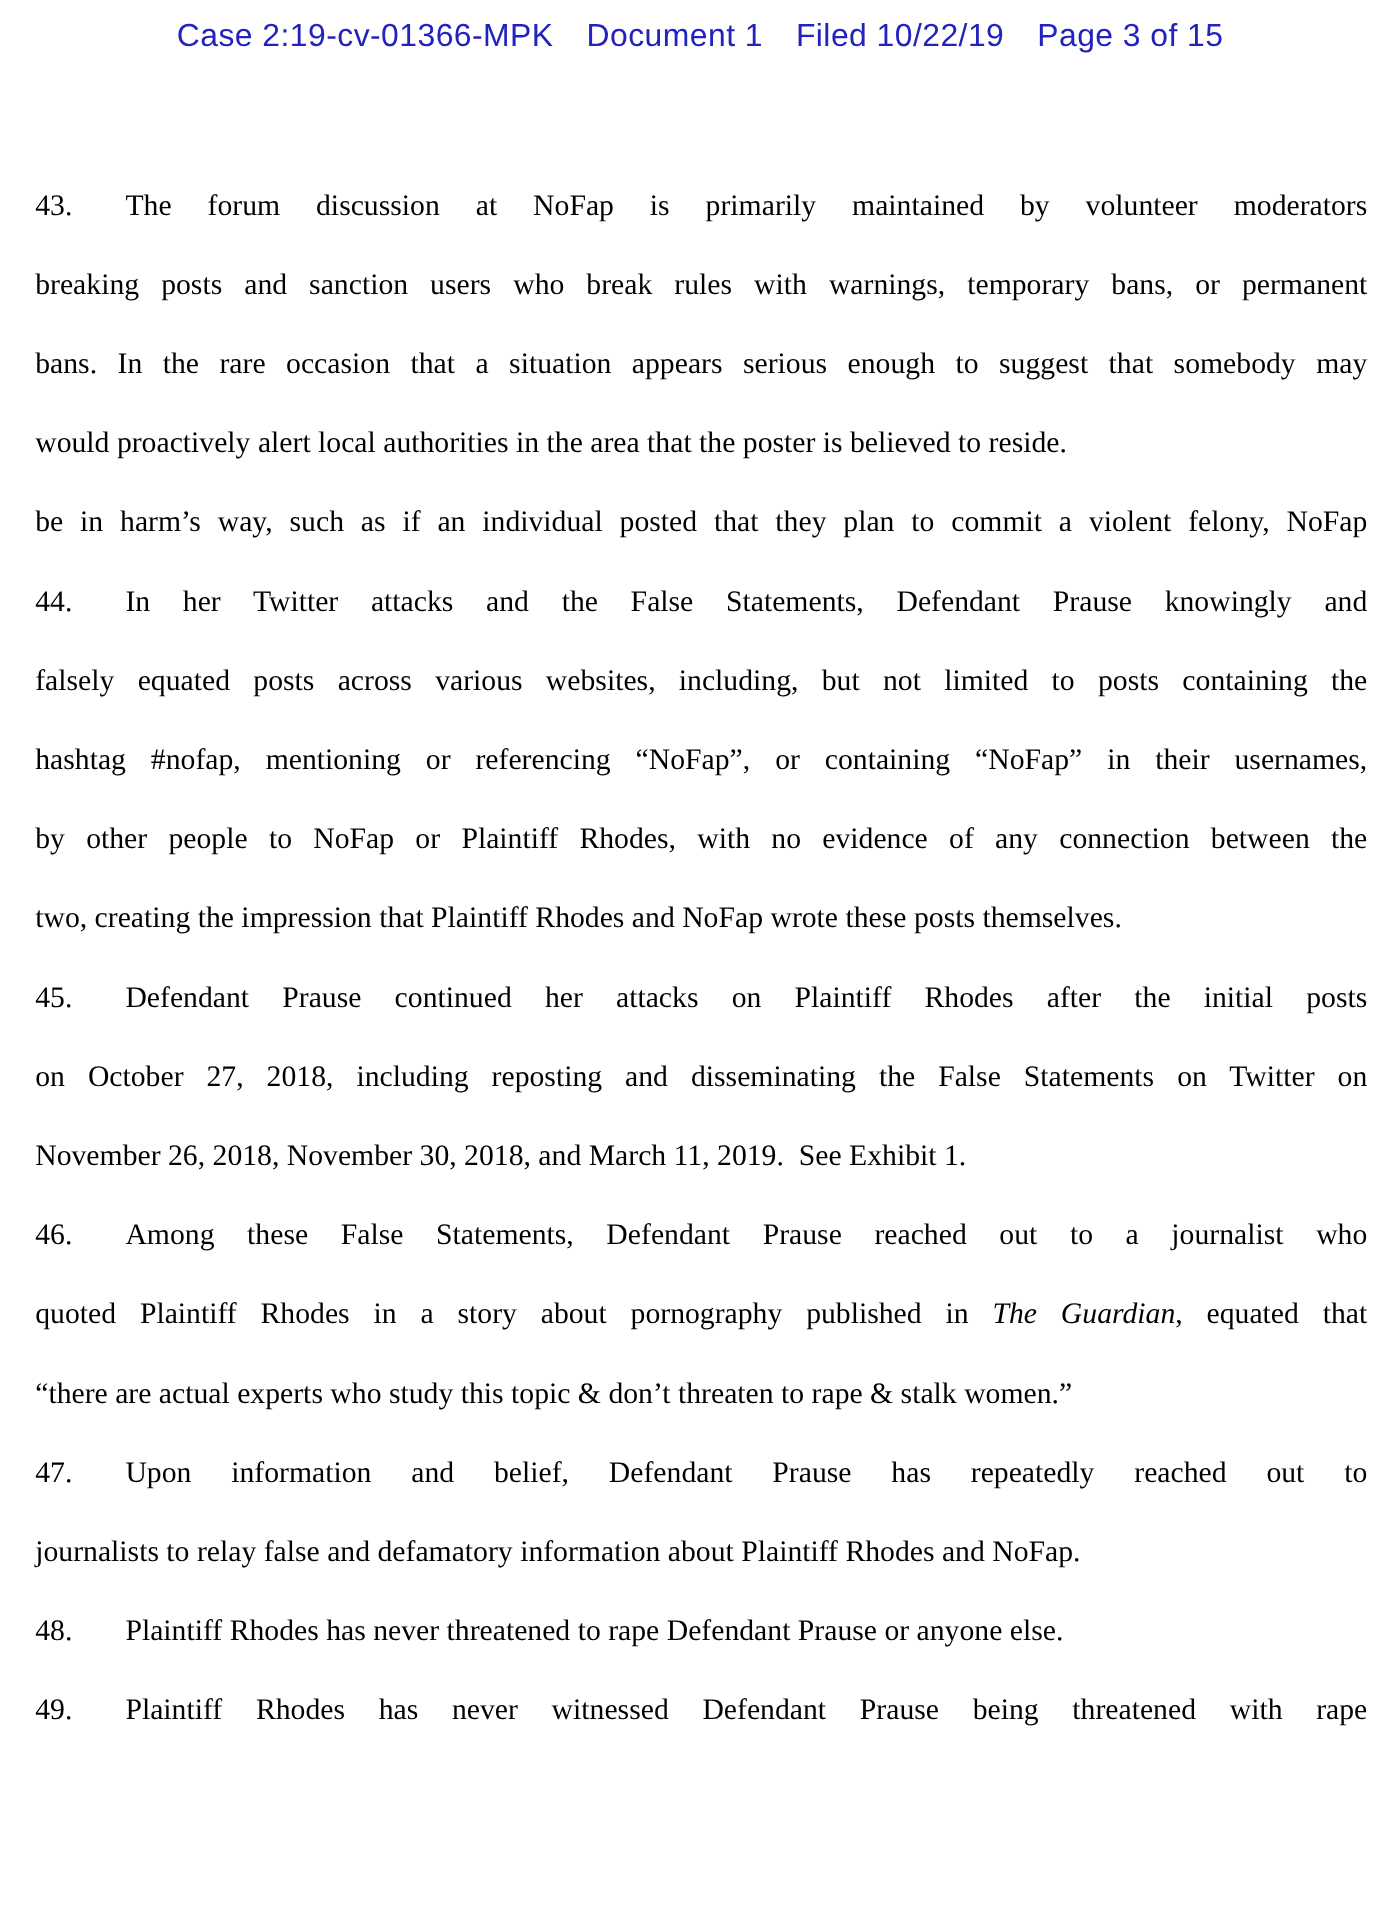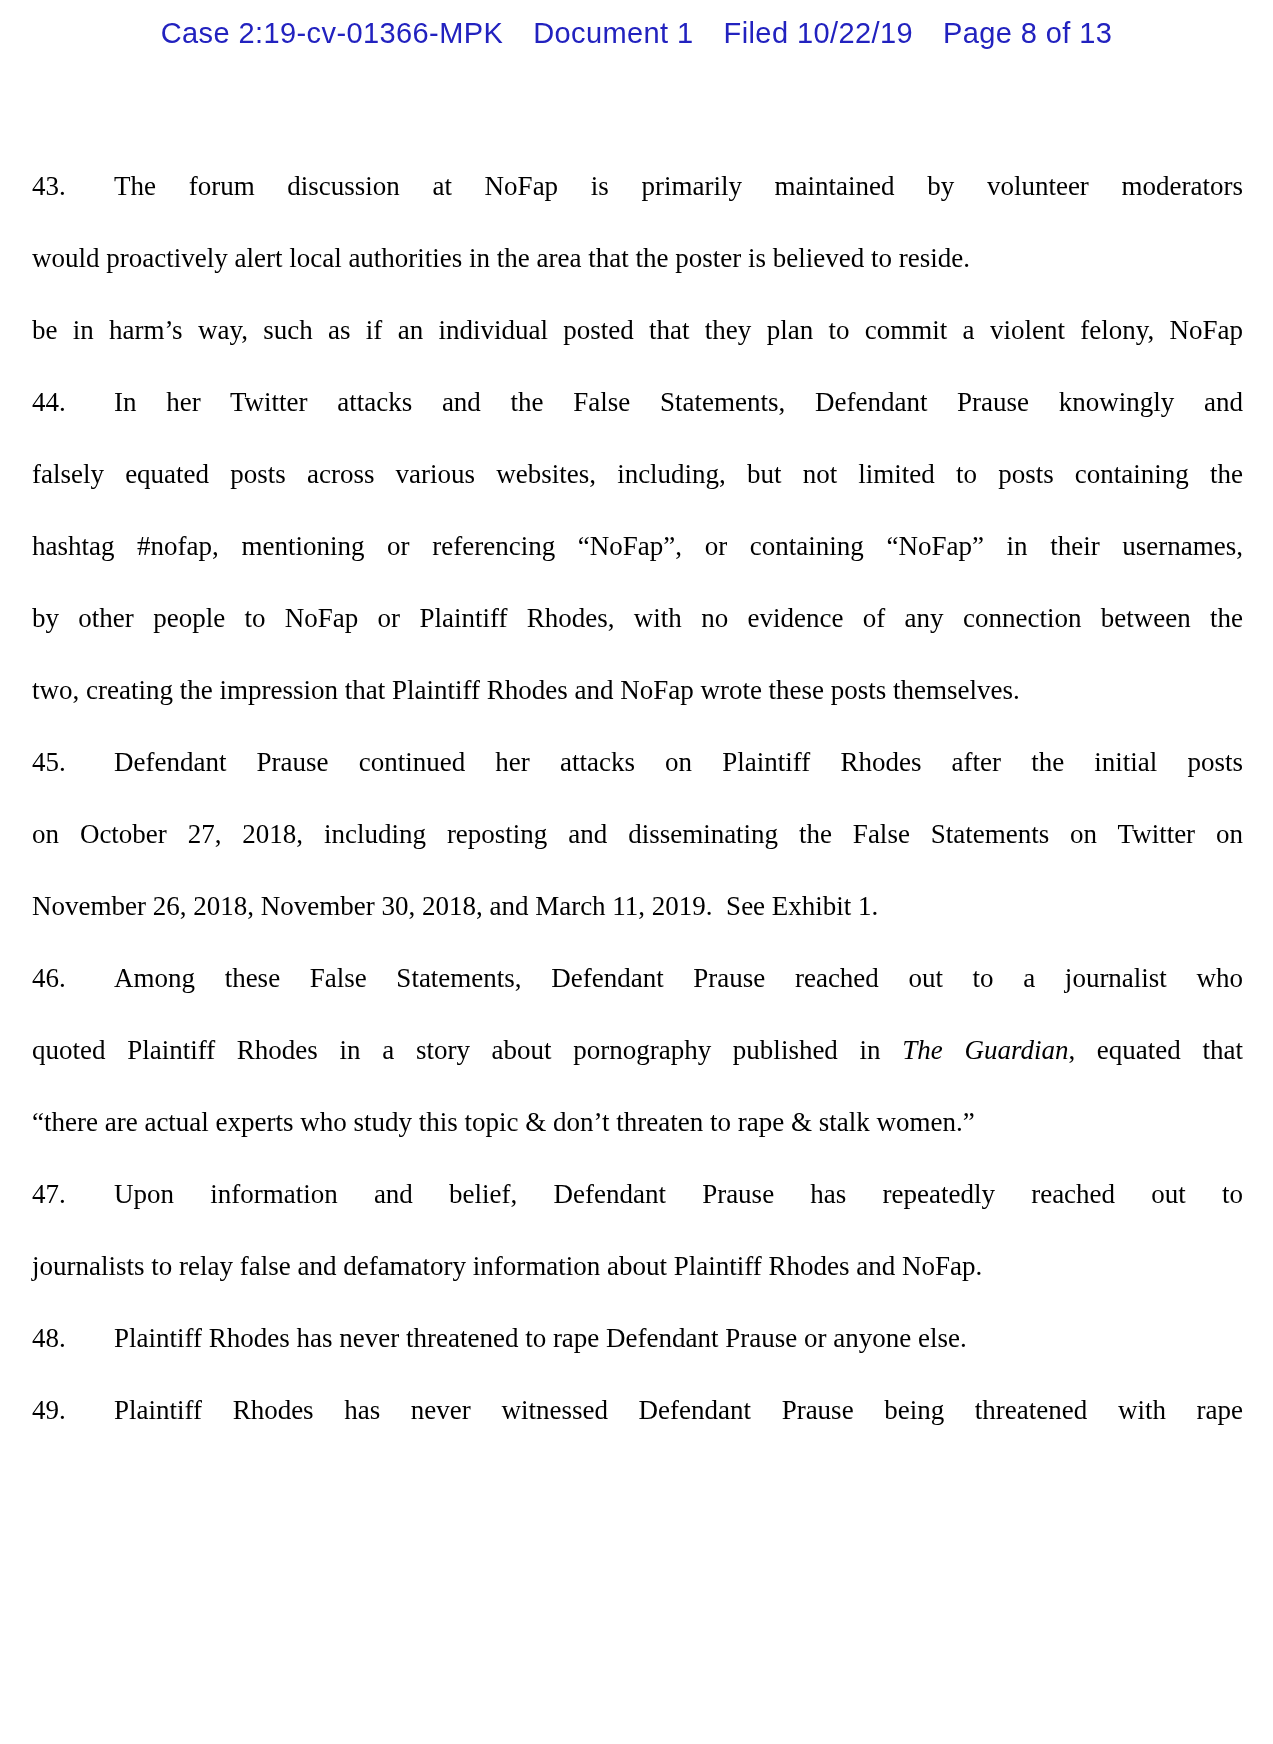--- a/index.html
+++ b/index.html
@@ -48,25 +48,27 @@
   }
   .italic { font-style: italic; }
 </style>
 </head>
 <body style="background: rgb(255, 255, 255); color: rgb(0, 0, 0);">
 
 <div class="stamp-header" style="color: rgb(34, 34, 191);">
   <span>Case 2:19-cv-01366-MPK</span>
   <span>Document 1</span>
   <span>Filed 10/22/19</span>
-  <span>Page 8 of 13</span>
+  <span>Page 3 of 15</span>
 </div>
 
 <div class="doc-body">
     <div class="line"><span class="pnum">43.</span><span>The forum discussion at NoFap is primarily maintained by volunteer moderators</span></div>
+    <div class="line"><span>breaking posts and sanction users who break rules with warnings, temporary bans, or permanent</span></div>
+    <div class="line"><span>bans.  In the rare occasion that a situation appears serious enough to suggest that somebody may</span></div>
     <div class="line last"><span>would proactively alert local authorities in the area that the poster is believed to reside.</span></div>
     <div class="line"><span>be in harm’s way, such as if an individual posted that they plan to commit a violent felony, NoFap</span></div>
     <div class="line"><span class="pnum">44.</span><span>In her Twitter attacks and the False Statements, Defendant Prause knowingly and</span></div>
     <div class="line"><span>falsely equated posts across various websites, including, but not limited to posts containing the</span></div>
     <div class="line"><span>hashtag #nofap, mentioning or referencing “NoFap”, or containing “NoFap” in their usernames,</span></div>
     <div class="line"><span>by other people to NoFap or Plaintiff Rhodes, with no evidence of any connection between the</span></div>
     <div class="line last"><span>two, creating the impression that Plaintiff Rhodes and NoFap wrote these posts themselves.</span></div>
     <div class="line"><span class="pnum">45.</span><span>Defendant Prause continued her attacks on Plaintiff Rhodes after the initial posts</span></div>
     <div class="line"><span>on October 27, 2018, including reposting and disseminating the False Statements on Twitter on</span></div>
     <div class="line last"><span>November 26, 2018, November 30, 2018, and March 11, 2019.&nbsp; See Exhibit 1.</span></div>

